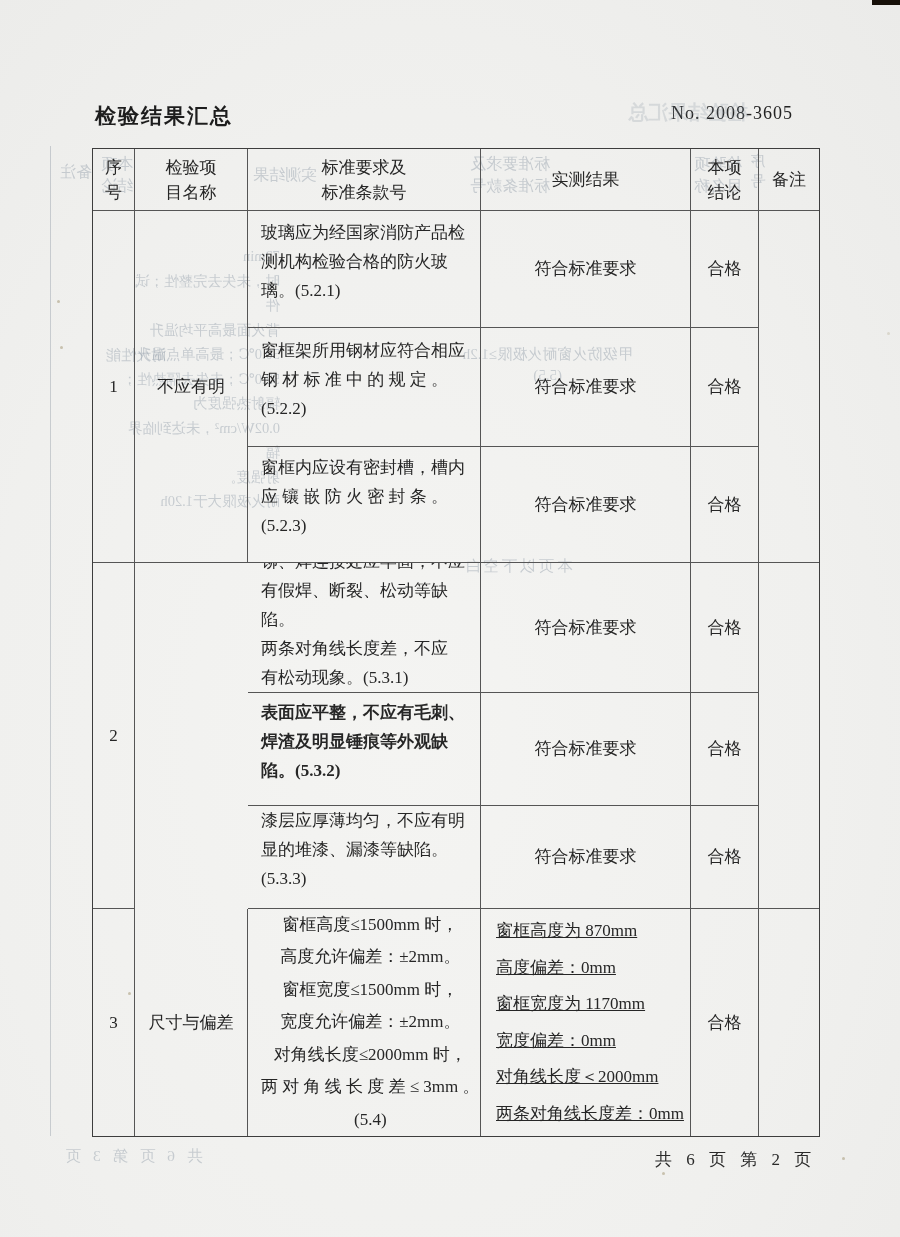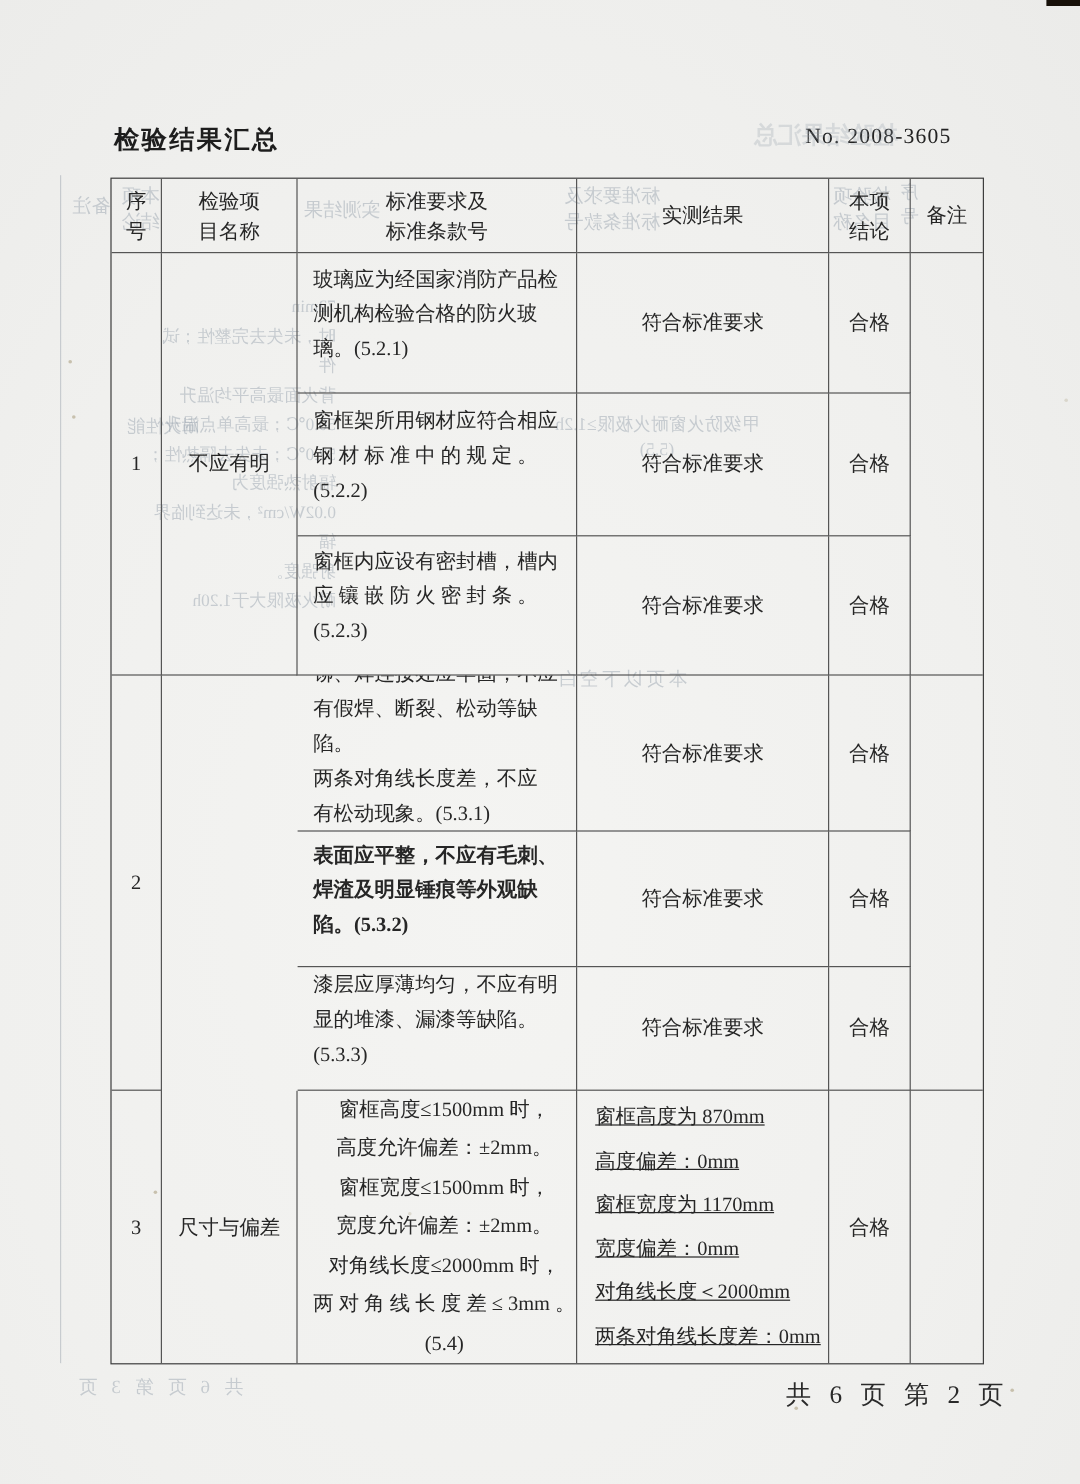--- a/index.html
+++ b/index.html
@@ -5,21 +5,21 @@
   html,body{margin:0;padding:0;}
   body{width:900px;height:1237px;position:relative;overflow:hidden;
        background:#f1f1ef;
        font-family:"Liberation Serif","DejaVu Serif",serif;color:#262626;}
   .page{position:absolute;inset:0;
         background:radial-gradient(ellipse at 45% 60%, #f4f4f2 0%, #f0f0ee 60%, #ebebe9 100%);}
   .corner-mark{position:absolute;left:872px;top:0;width:28px;height:5px;background:#171009;}
   .title{position:absolute;left:95px;top:102px;font-family:"Liberation Sans","DejaVu Sans",sans-serif;
          font-weight:bold;font-size:21px;letter-spacing:2px;color:#1d1d1d;}
   .docno{position:absolute;left:671px;top:103px;font-size:18px;letter-spacing:1px;color:#222;}
-  .footer{position:absolute;left:655px;top:1148px;font-size:21px;letter-spacing:5px;color:#2a2a2a;}
+  .footer{position:absolute;left:655px;top:1148px;font-size:17px;letter-spacing:5px;color:#2a2a2a;}
 
   
   .tbl{position:absolute;left:92px;top:148px;width:726px;height:987px;
        display:grid;border:1px solid #3d3d3d;
        grid-template-columns:42px 113px 233px 210px 68px 60px;
        grid-template-rows:62px 117px 119px 116px 130px 113px 103px 227px;
        font-size:17px;line-height:26px;}
   .cell{border-right:1px solid #555;border-bottom:1px solid #555;
         display:flex;align-items:center;justify-content:center;
         white-space:pre-line;text-align:center;overflow:hidden;}

